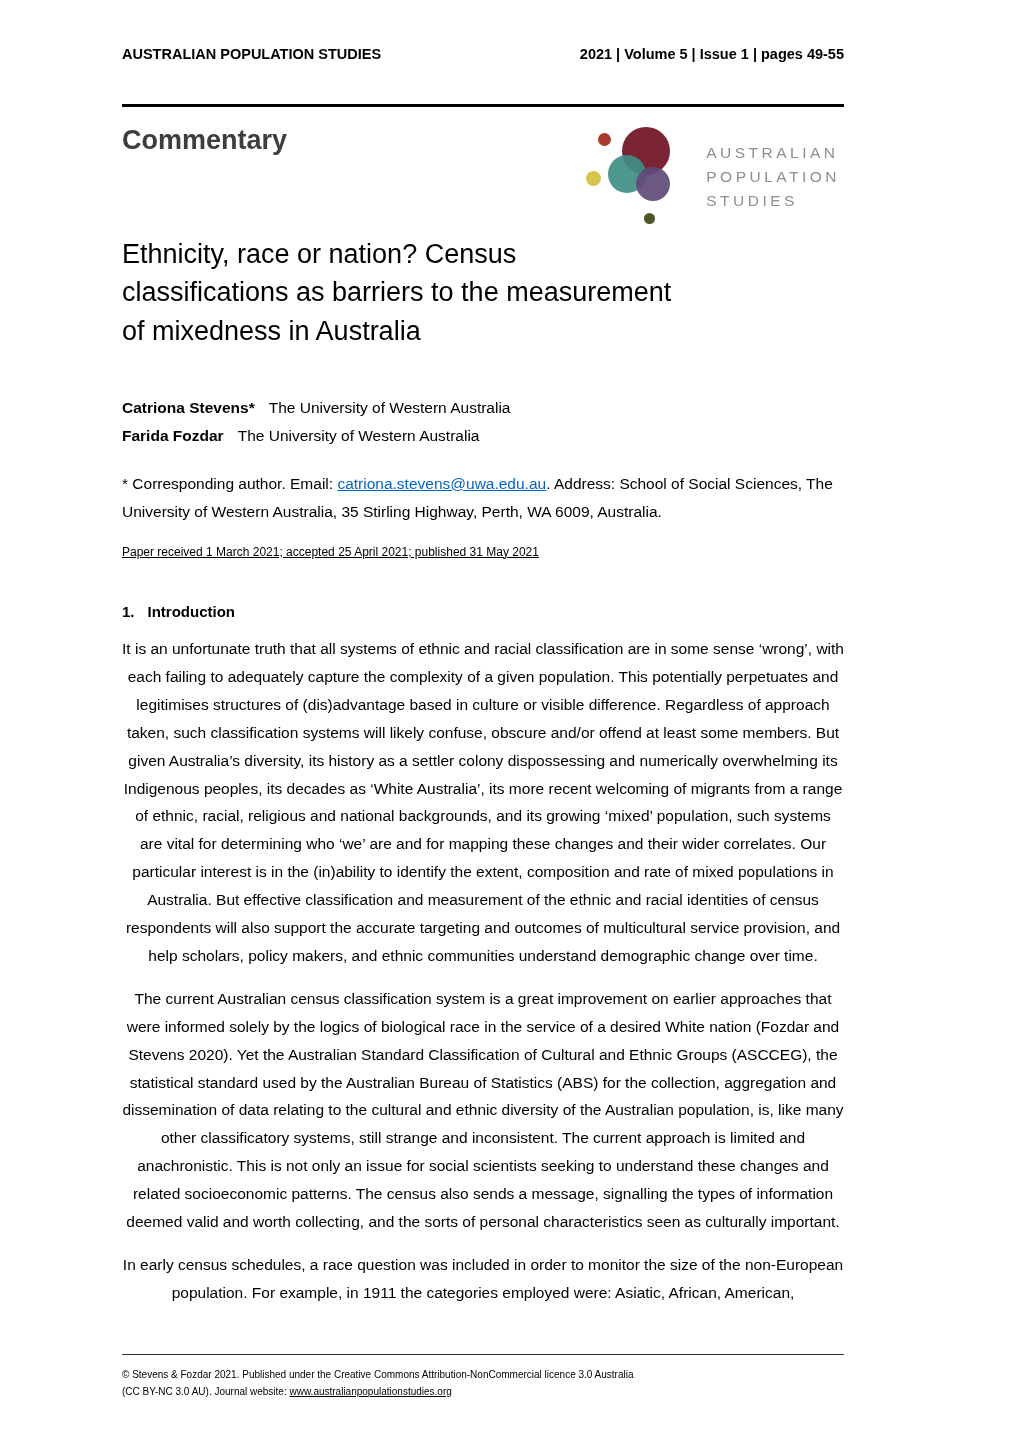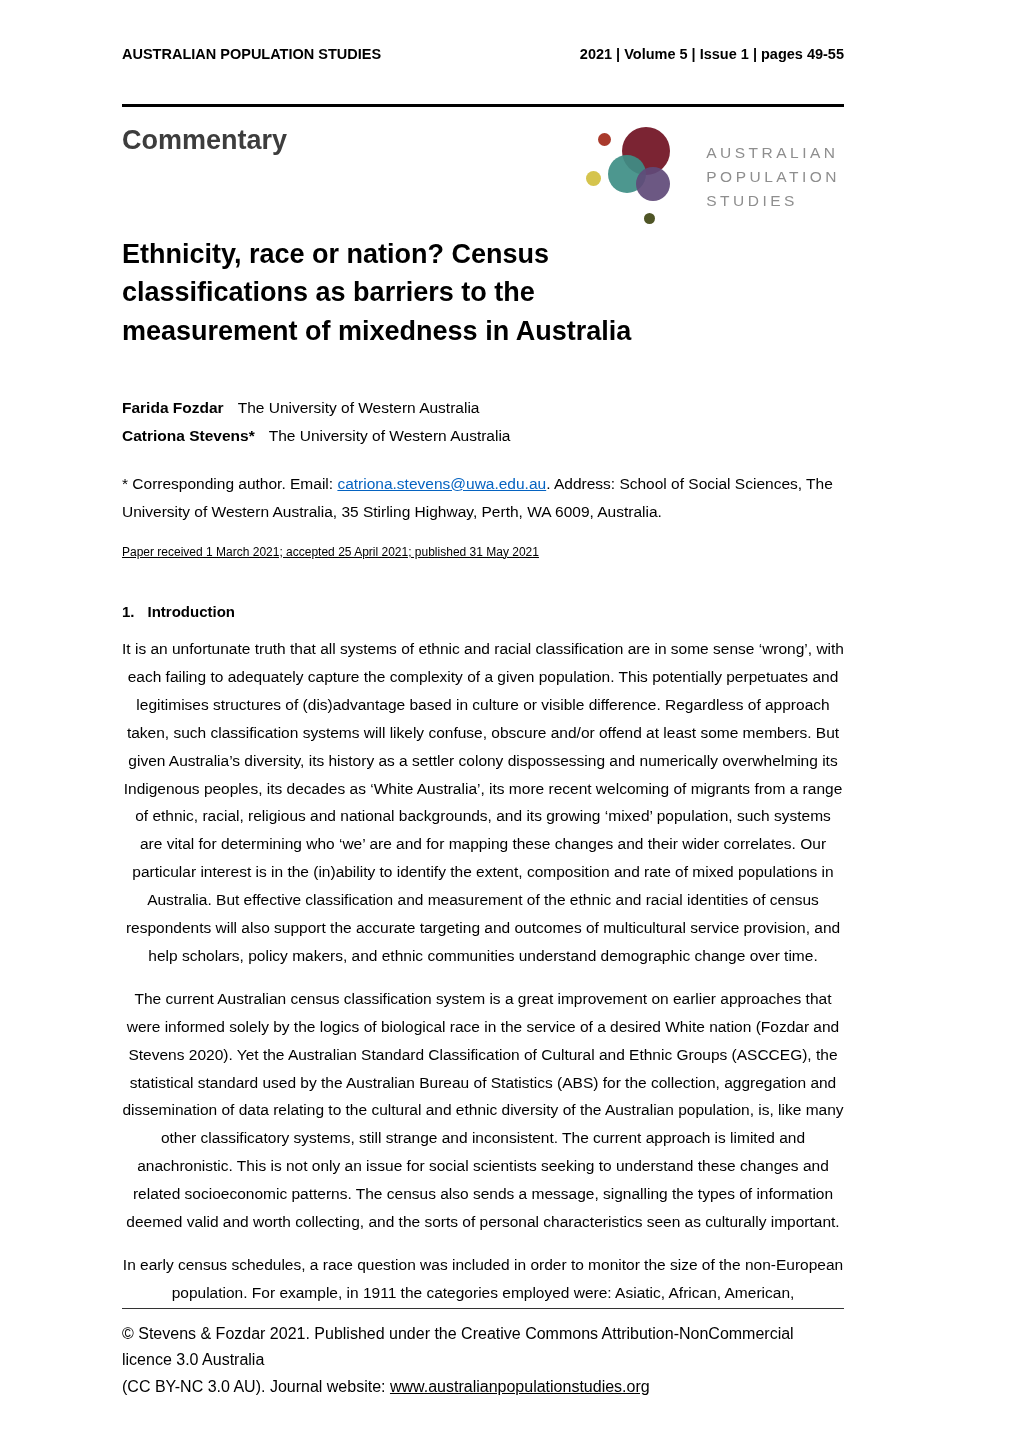--- a/index.html
+++ b/index.html
@@ -59,21 +59,21 @@
     font-size: 15.5px;
     letter-spacing: 3.5px;
     line-height: 1.55;
     font-weight: 500;
     white-space: nowrap;
   }
 
   
   .article-title {
     font-size: 27px;
-    font-weight: bold;
+    font-weight: normal;
     line-height: 1.42;
     max-width: 565px;
     margin-top: 6px;
     color: #000;
   }
 
   
   .authors { margin-top: 44px; font-size: 15.5px; line-height: 1.8; }
   .author-line { display: block; }
   .author-name { font-weight: bold; margin-right: 10px; }
@@ -95,21 +95,21 @@
     font-size: 15.5px;
     line-height: 1.8;
     text-align: center;
   }
 
   
   .footer {
     margin-top: auto;
     border-top: 1px solid #333;
     padding-top: 12px;
-    font-size: 16px;
+    font-size: 10px;
     line-height: 1.65;
   }
   .footer .line { display: block; }
   .footer a {
     color: #000;
     text-decoration: underline;
     cursor: pointer;
   }
 </style>
 </head>
@@ -141,25 +141,25 @@
         <div>POPULATION</div>
         <div>STUDIES</div>
       </div>
     </div>
   </div>
 
   <h1 class="article-title">Ethnicity, race or nation? Census classifications as barriers to the measurement of mixedness in Australia</h1>
 
   <div class="authors">
     <span class="author-line">
-      <span class="author-name">Farida Fozdar</span>
+      <span class="author-name">Catriona Stevens*</span>
       <span>The University of Western Australia</span>
     </span>
     <span class="author-line">
-      <span class="author-name">Catriona Stevens*</span>
+      <span class="author-name">Farida Fozdar</span>
       <span>The University of Western Australia</span>
     </span>
   </div>
 
   <p class="correspondence">
     <span>* Corresponding author. Email: </span><a class="email-link">catriona.stevens@uwa.edu.au</a><span>. Address: School of Social Sciences, The University of Western Australia, 35 Stirling Highway, Perth, WA 6009, Australia.</span>
   </p>
 
   <p class="dates">Paper received 1 March 2021; accepted 25 April 2021; published 31 May 2021</p>
 

